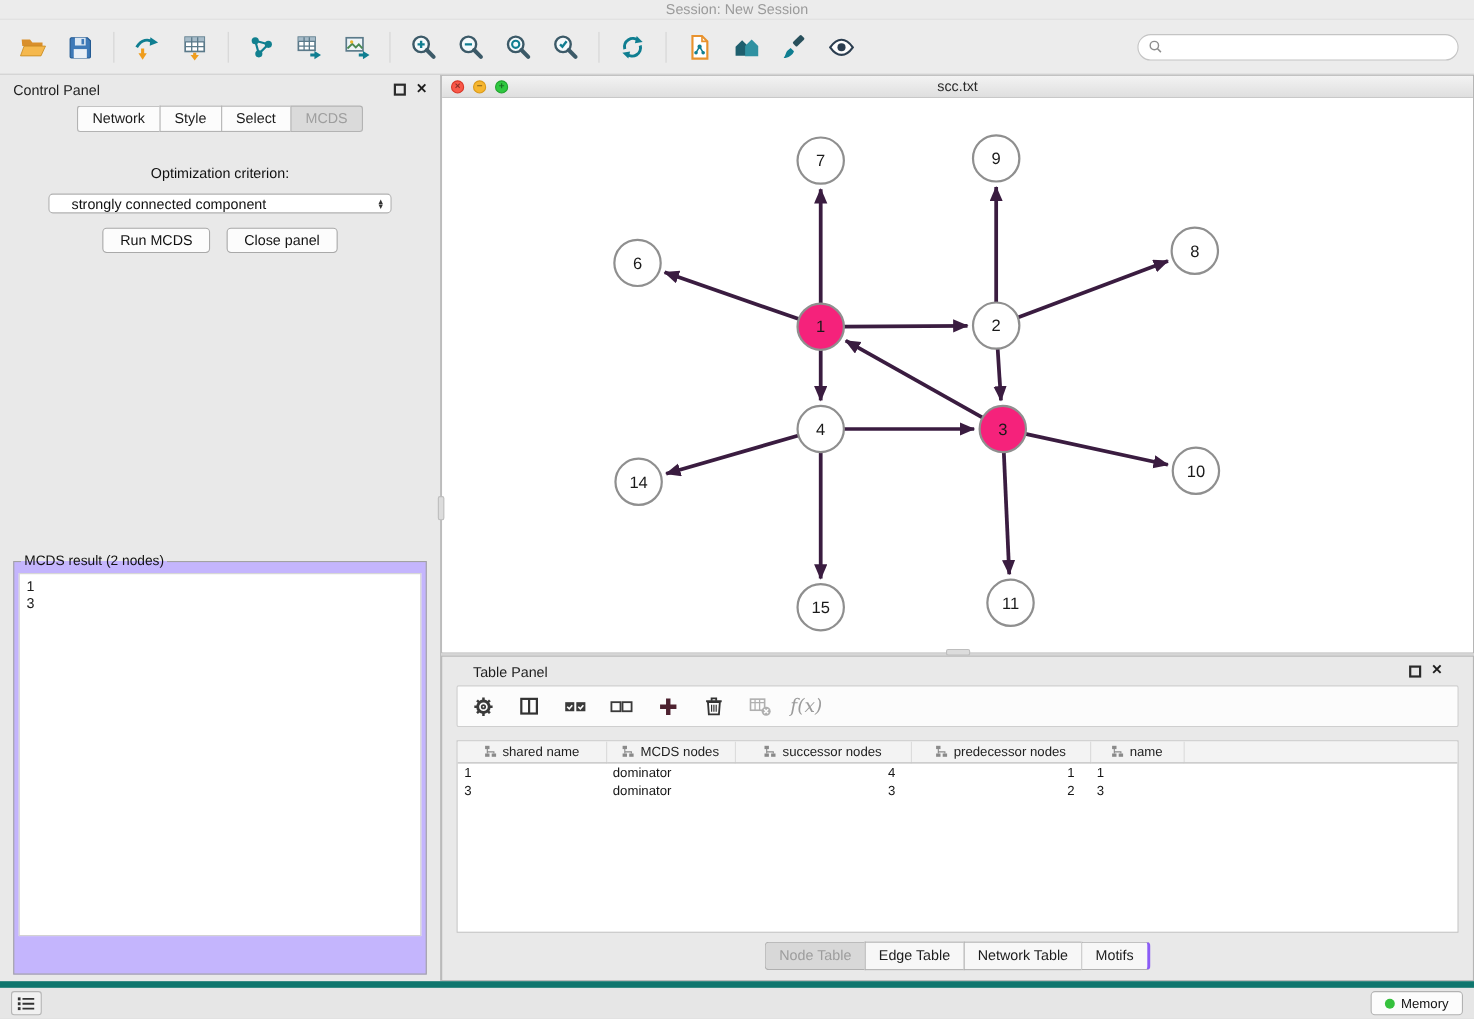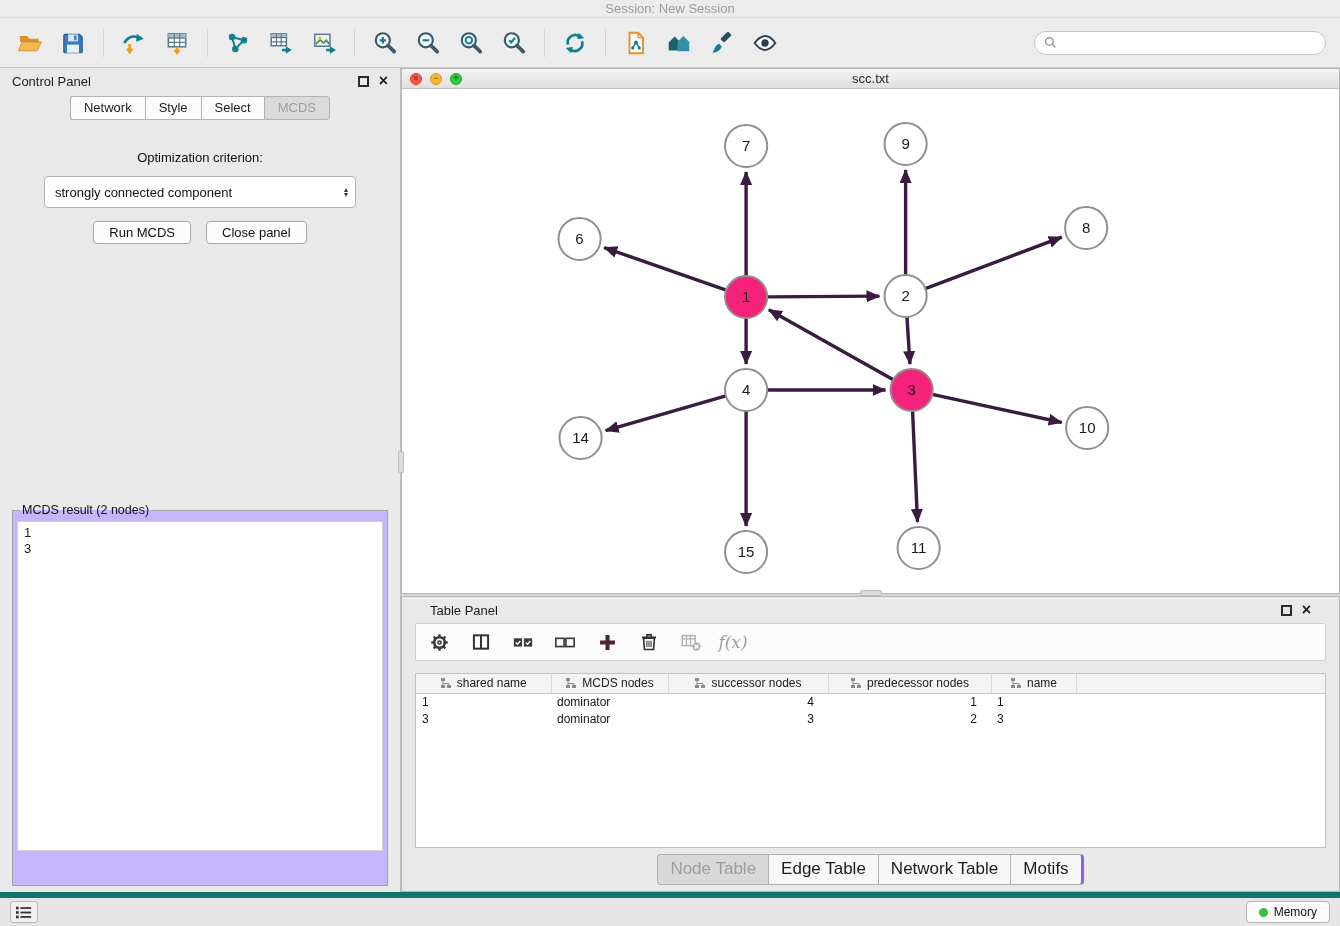--- a/index.html
+++ b/index.html
@@ -31,22 +31,22 @@
   .panel-btns{margin-left:auto;display:flex;gap:10px;align-items:center;}
   .float-btn{width:11px;height:11px;border:2px solid #2b2b2b;display:inline-block;background:transparent;}
   .close-x{font-size:16px;font-weight:bold;color:#1d1d1d;line-height:12px;}
   .cp-tabs{display:flex;justify-content:center;padding:2px 0 4px;flex:0 0 auto;}
   .cp-tab{font-size:13px;padding:3px 13px 4px;background:#fcfcfc;border:1px solid #b3b3b3;border-right:none;color:#1c1c1c;}
   .cp-tab:first-child{border-radius:3px 0 0 3px;}
   .cp-tab:last-child{border-right:1px solid #b3b3b3;border-radius:0 3px 3px 0;}
   .cp-tab.active{background:#dadada;color:#9e9e9e;}
   .cp-body{flex:1;display:flex;flex-direction:column;padding:0 12px;min-height:0;}
   .opt-label{text-align:center;font-size:13px;margin-top:26px;color:#111;}
-  .dropdown{margin:11px 32px 0;height:32px;background:#fff;border:1px solid #b2b2b2;border-radius:4px;
-    display:flex;align-items:center;padding:0 7px 0 10px;font-size:13px;color:#111;}
+  .dropdown{margin:11px 32px 0;height:18px;background:#fff;border:1px solid #b2b2b2;border-radius:4px;
+    display:flex;align-items:center;padding:0 7px 0 20px;font-size:13px;color:#111;}
   .stepper{margin-left:auto;display:flex;flex-direction:column;font-size:8px;line-height:5px;color:#333;}
   .cp-buttons{display:flex;justify-content:center;gap:15px;margin-top:13px;}
   .cp-buttons button{font-size:13px;height:23px;padding:0 15px;background:#fcfcfc;border:1px solid #a9a9a9;
     border-radius:4px;font-family:inherit;color:#111;}
   .result-box{height:383px;margin-top:auto;margin-bottom:6px;border:1px solid #a2a2a2;padding:4px;
     background:#c4b5fd;display:flex;flex-direction:column;}
   .result-box legend{font-size:12.5px;padding:0 3px;margin-left:2px;color:#111;}
   .result-text{flex:1;min-height:330px;background:#fff;border:1px solid #d2d2d2;font-size:13px;
     padding:3px 6px;line-height:16px;overflow:auto;}
 
@@ -79,21 +79,21 @@
   .fx{font-family:"DejaVu Serif",serif;font-style:italic;font-size:17px;color:#9c9c9c;}
   .tp-tablewrap{flex:1;margin:0 13px;background:#fff;border:1px solid #c2c2c2;overflow:hidden;min-height:0;}
   table{border-collapse:collapse;width:100%;font-size:12px;table-layout:fixed;}
   th{background:#f3f3f3;border-right:1px solid #dadada;border-bottom:1px solid #c9c9c9;font-weight:normal;
     height:19px;padding:0 4px;color:#222;}
   th.fill{border-right:none;}
   .th-inner{display:flex;align-items:center;gap:5px;justify-content:center;}
   td{height:17px;padding:0 6px;color:#161616;overflow:hidden;white-space:nowrap;}
   td.num{text-align:right;padding-right:14px;}
   .tp-tabs{height:26px;margin:8px 0 9px;display:flex;justify-content:center;align-items:center;flex:0 0 auto;}
-  .tp-tab{font-size:17px;padding:4px 12px 5px;border:1px solid #b0b0b0;border-right:none;background:#f7f7f7;color:#1c1c1c;}
+  .tp-tab{font-size:13px;padding:4px 12px 5px;border:1px solid #b0b0b0;border-right:none;background:#f7f7f7;color:#1c1c1c;}
   .tp-tab:first-child{border-radius:4px 0 0 4px;}
   .tp-tab:last-child{border-right:3px solid #8b5cf6;border-radius:0 4px 4px 0;}
   .tp-tab.active{background:#d8d8d8;color:#9d9d9d;}
 
   
   .statusbar{height:34px;background:#e6e6e6;border-top:6px solid #0f766e;display:flex;align-items:center;
     padding:0 10px;flex:0 0 auto;}
   .sb-list-btn{width:28px;height:22px;background:#f1f1f1;border:1px solid #b5b5b5;border-radius:3px;
     display:flex;align-items:center;justify-content:center;}
   .memory-btn{margin-left:auto;height:22px;display:flex;align-items:center;gap:6px;background:#fcfcfc;

